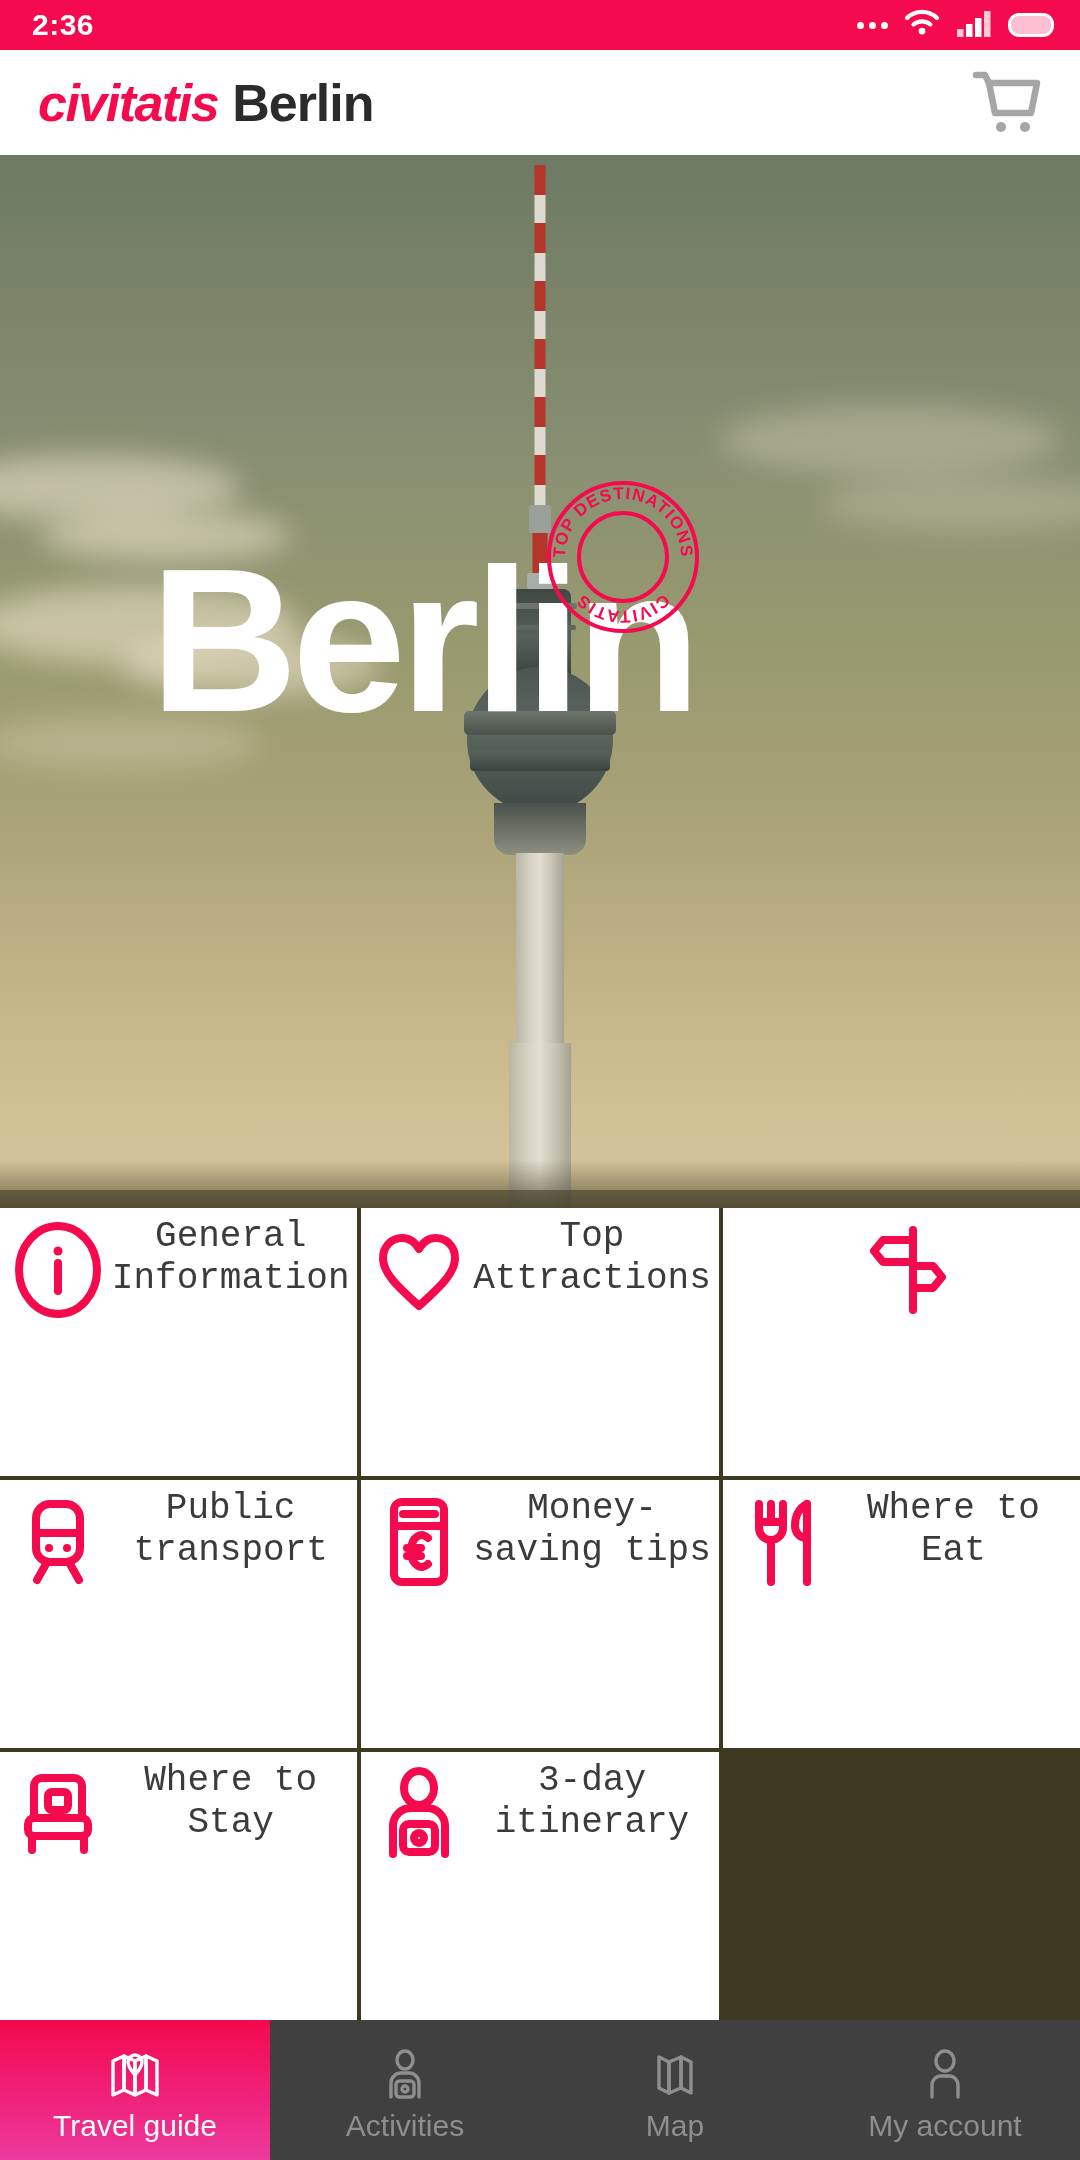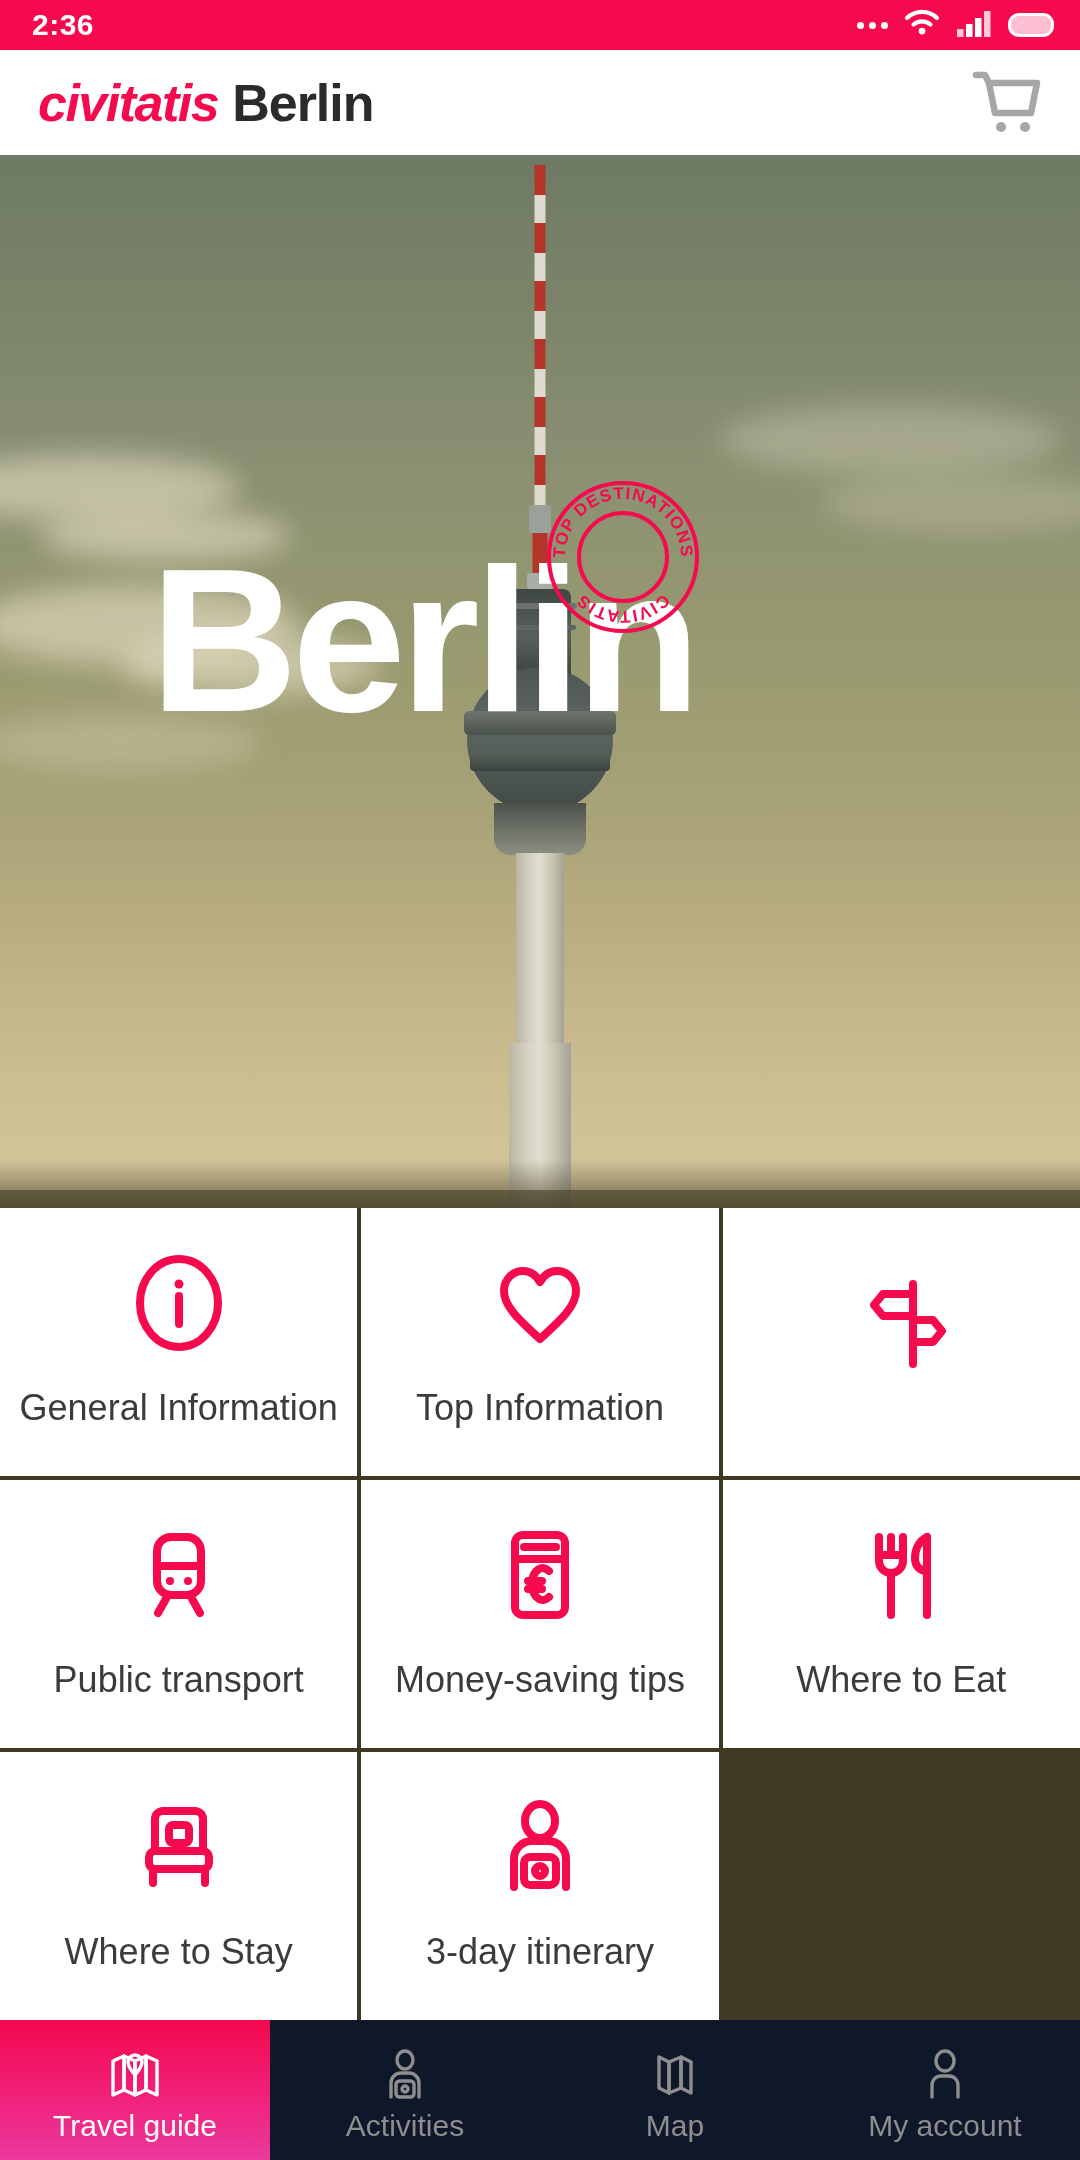--- a/index.html
+++ b/index.html
@@ -105,38 +105,39 @@
     position: absolute; top: 1208px; left: 0;
     width: 1080px; height: 812px;
     display: grid;
     grid-template-columns: repeat(3, 1fr);
     grid-template-rows: repeat(3, 1fr);
     background: #3e3a22;
     gap: 4px;
   }
   .tile {
     background: #ffffff;
-    display: flex; flex-direction: column;
-    align-items: center; justify-content: center;
+    display: flex; flex-direction: row;
+    justify-content: center;
     padding: 8px 6px 14px;
+    font-family: Liberation Mono, monospace;
   }
   .tile-icon {
     height: 108px; display:flex; align-items:center; justify-content:center;
     margin-bottom: 30px;
   }
   .tile-label {
     color: #3b3b3b; font-size: 36px; line-height: 1.18;
     text-align: center; max-width: 330px;
   }
 
   
   .bottomnav {
     position: absolute; bottom: 0; left: 0;
     width: 1080px; height: 140px;
-    background: #0f172a;
+    background: #404040;
     display: flex;
   }
   .nav-item {
     flex: 1; display: flex; flex-direction: column;
     align-items: center; justify-content: center;
     gap: 8px; padding-top: 6px;
   }
   .nav-item.active {
     background: linear-gradient(to bottom, #f3094e 0%, #f0217a 55%, #ec3a9e 100%);
   }
@@ -266,21 +267,21 @@
       </div>
       <div class="tile-label">General Information</div>
     </div>
 
     <div class="tile">
       <div class="tile-icon">
         <svg width="104" height="104" viewBox="0 0 104 104" fill="none" stroke="#F50A4E" stroke-width="8" stroke-linejoin="round" stroke-linecap="round">
           <path d="M52 88C30 68 16 55 16 40c0-12 9-20 19-20 7 0 13 4 17 11 4-7 10-11 17-11 10 0 19 8 19 20 0 15-14 28-36 48z"></path>
         </svg>
       </div>
-      <div class="tile-label">Top Information</div>
+      <div class="tile-label">Top Attractions</div>
     </div>
 
     <div class="tile">
       <div class="tile-icon">
         <svg width="104" height="104" viewBox="0 0 104 104" fill="none" stroke="#F50A4E" stroke-width="8" stroke-linejoin="round" stroke-linecap="round">
           <path d="M64 12v80"></path>
           <path d="M64 22H34l-9 11 9 11h30"></path>
           <path d="M64 48h20l9 11-9 11H64"></path>
         </svg>
       </div>

